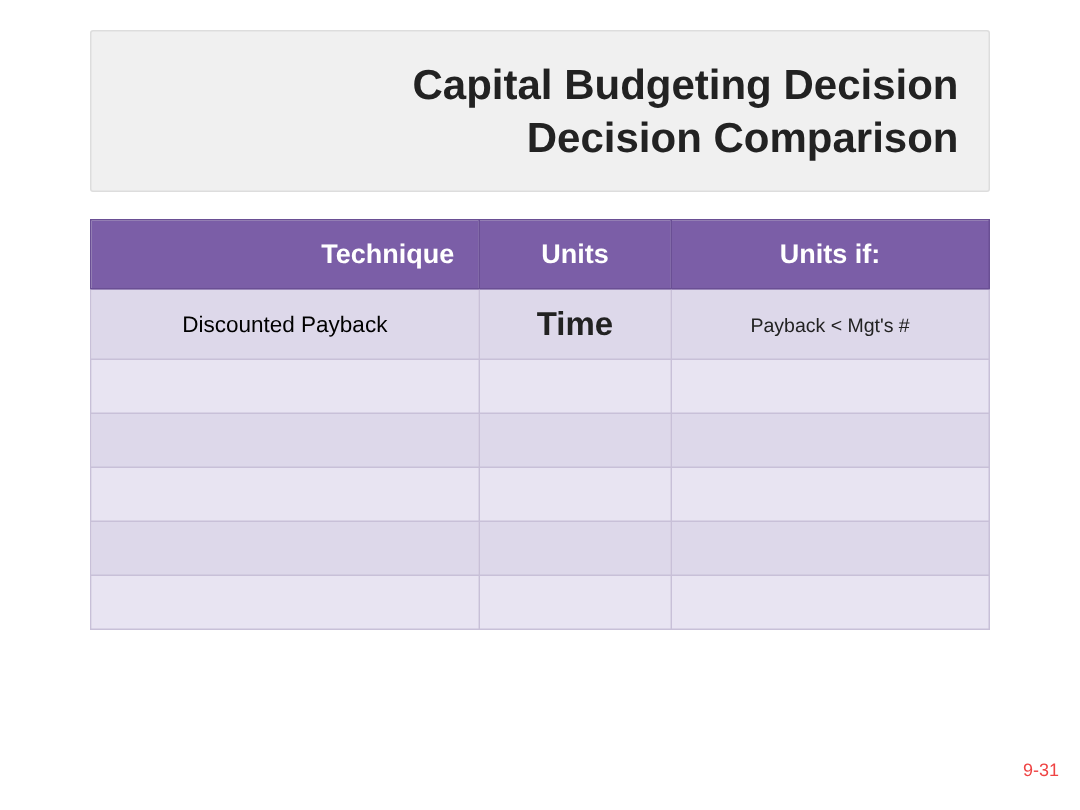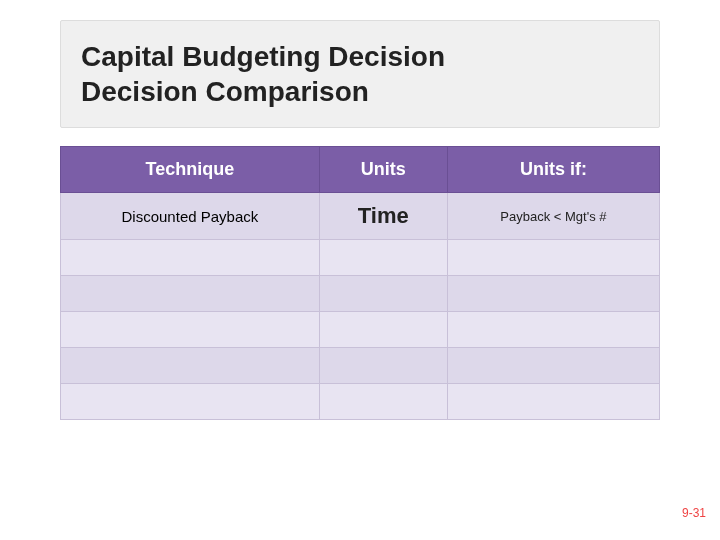--- a/index.html
+++ b/index.html
@@ -21,21 +21,21 @@
       flex-direction: column;
       align-items: center;
       padding: 20px 60px 10px 60px;
     }
 
     .title-box {
       background: #f0f0f0;
       border: 1px solid #ddd;
       width: 100%;
       padding: 18px 20px;
-      text-align: left;
+      text-align: right;
       margin-bottom: 18px;
       border-radius: 2px;
     }
 
     .title-text {
       font-size: 28px;
       font-weight: bold;
       color: #222;
       line-height: 1.25;
     }
@@ -54,21 +54,21 @@
       background: #7b5ea7;
       color: #ffffff;
       font-size: 18px;
       font-weight: bold;
       padding: 12px 16px;
       text-align: center;
       border: 1px solid #6a4f94;
     }
 
     .header-row th:first-child {
-      text-align: center;
+      text-align: right;
     }
 
     .data-row td {
       padding: 10px 16px;
       font-size: 15px;
       text-align: center;
       border: 1px solid #c8c0d8;
     }
 
     .data-row:nth-child(odd) td {

